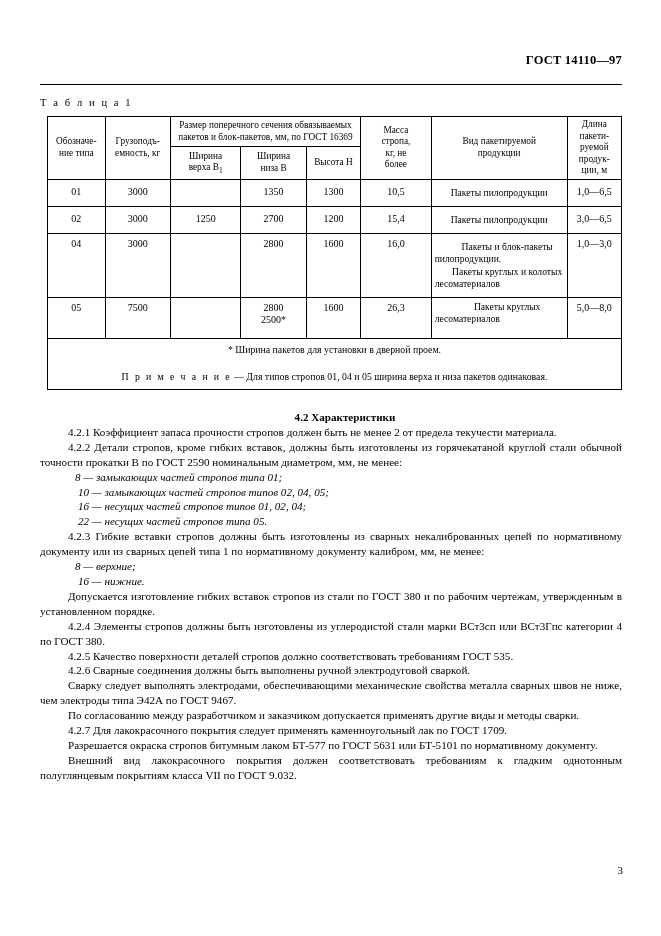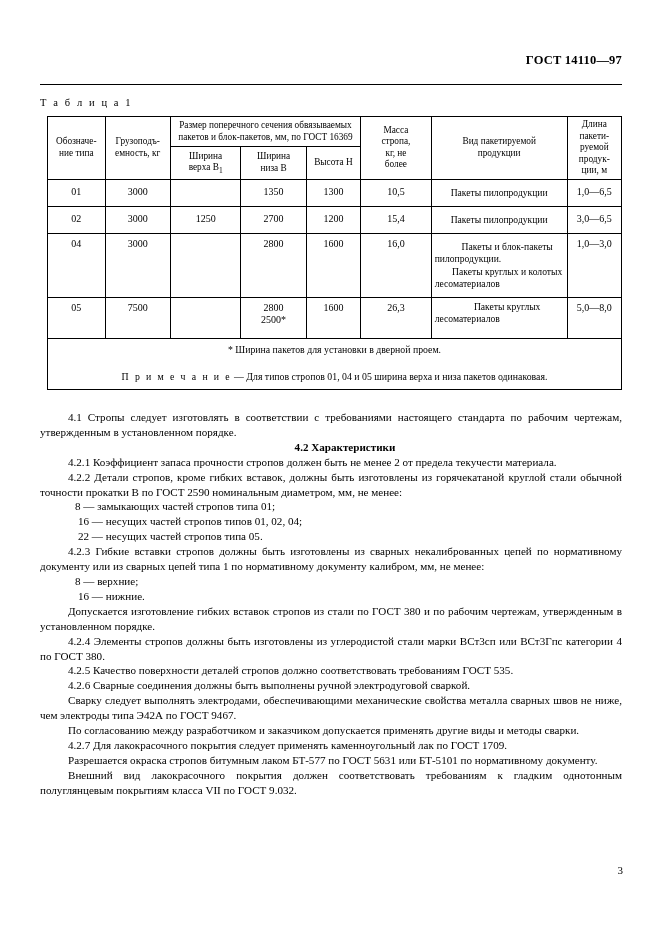--- a/index.html
+++ b/index.html
@@ -147,20 +147,21 @@
   p.subhead {
     margin: 0;
     text-indent: 28px;
     font-weight: bold;
     text-align: center;
   }
   p.listline {
     margin: 0;
     text-indent: 35px;
     text-align: left;
+    font-style: italic;
   }
   p.listline.narrow { text-indent: 38px; }
 
   
   .folio {
     position: absolute;
     right: 38px;
     bottom: 62px;
     font-size: 11px;
   }
@@ -276,25 +277,25 @@
             <span class="star-note">* Ширина пакетов для установки в дверной проем.</span>
             <span class="prim"><span class="prim-label">П р и м е ч а н и е</span><span> — Для типов стропов 01, 04 и 05 ширина верха и низа пакетов одинаковая.</span></span>
           </td>
         </tr>
       </tbody>
     </table>
   </div>
 
   <div class="body">
 
-    <p class="para">4.1  Стропы следует изготовлять в соответствии с требованиями настоящего стандарта по рабочим чертежам, утвержденным в установленном порядке.</p>
     <p class="subhead">4.2  Характеристики</p>
     <p class="para">4.2.1  Коэффициент запаса прочности стропов должен быть не менее 2 от предела текучести материала.</p>
     <p class="para">4.2.2  Детали стропов, кроме гибких вставок, должны быть изготовлены из горячекатаной круглой стали обычной точности прокатки В по ГОСТ 2590 номинальным диаметром, мм, не менее:</p>
     <p class="listline">8 — замыкающих частей стропов типа 01;</p>
+    <p class="listline narrow">10 — замыкающих частей стропов типов 02, 04, 05;</p>
     <p class="listline narrow">16 — несущих частей стропов типов 01, 02, 04;</p>
     <p class="listline narrow">22 — несущих частей стропов типа 05.</p>
     <p class="para">4.2.3  Гибкие вставки стропов должны быть изготовлены из сварных некалиброванных цепей по нормативному документу или из сварных цепей типа 1 по нормативному документу калибром, мм, не менее:</p>
     <p class="listline">8 — верхние;</p>
     <p class="listline narrow">16 — нижние.</p>
     <p class="para">Допускается изготовление гибких вставок стропов из стали по ГОСТ 380 и по рабочим чертежам, утвержденным в установленном порядке.</p>
     <p class="para">4.2.4  Элементы стропов должны быть изготовлены из углеродистой стали марки ВСт3сп или ВСт3Гпс категории 4 по ГОСТ 380.</p>
     <p class="para">4.2.5  Качество поверхности деталей стропов должно соответствовать требованиям ГОСТ 535.</p>
     <p class="para">4.2.6  Сварные соединения должны быть выполнены ручной электродуговой сваркой.</p>
     <p class="para">Сварку следует выполнять электродами, обеспечивающими механические свойства металла сварных швов не ниже, чем электроды типа Э42А по ГОСТ 9467.</p>

